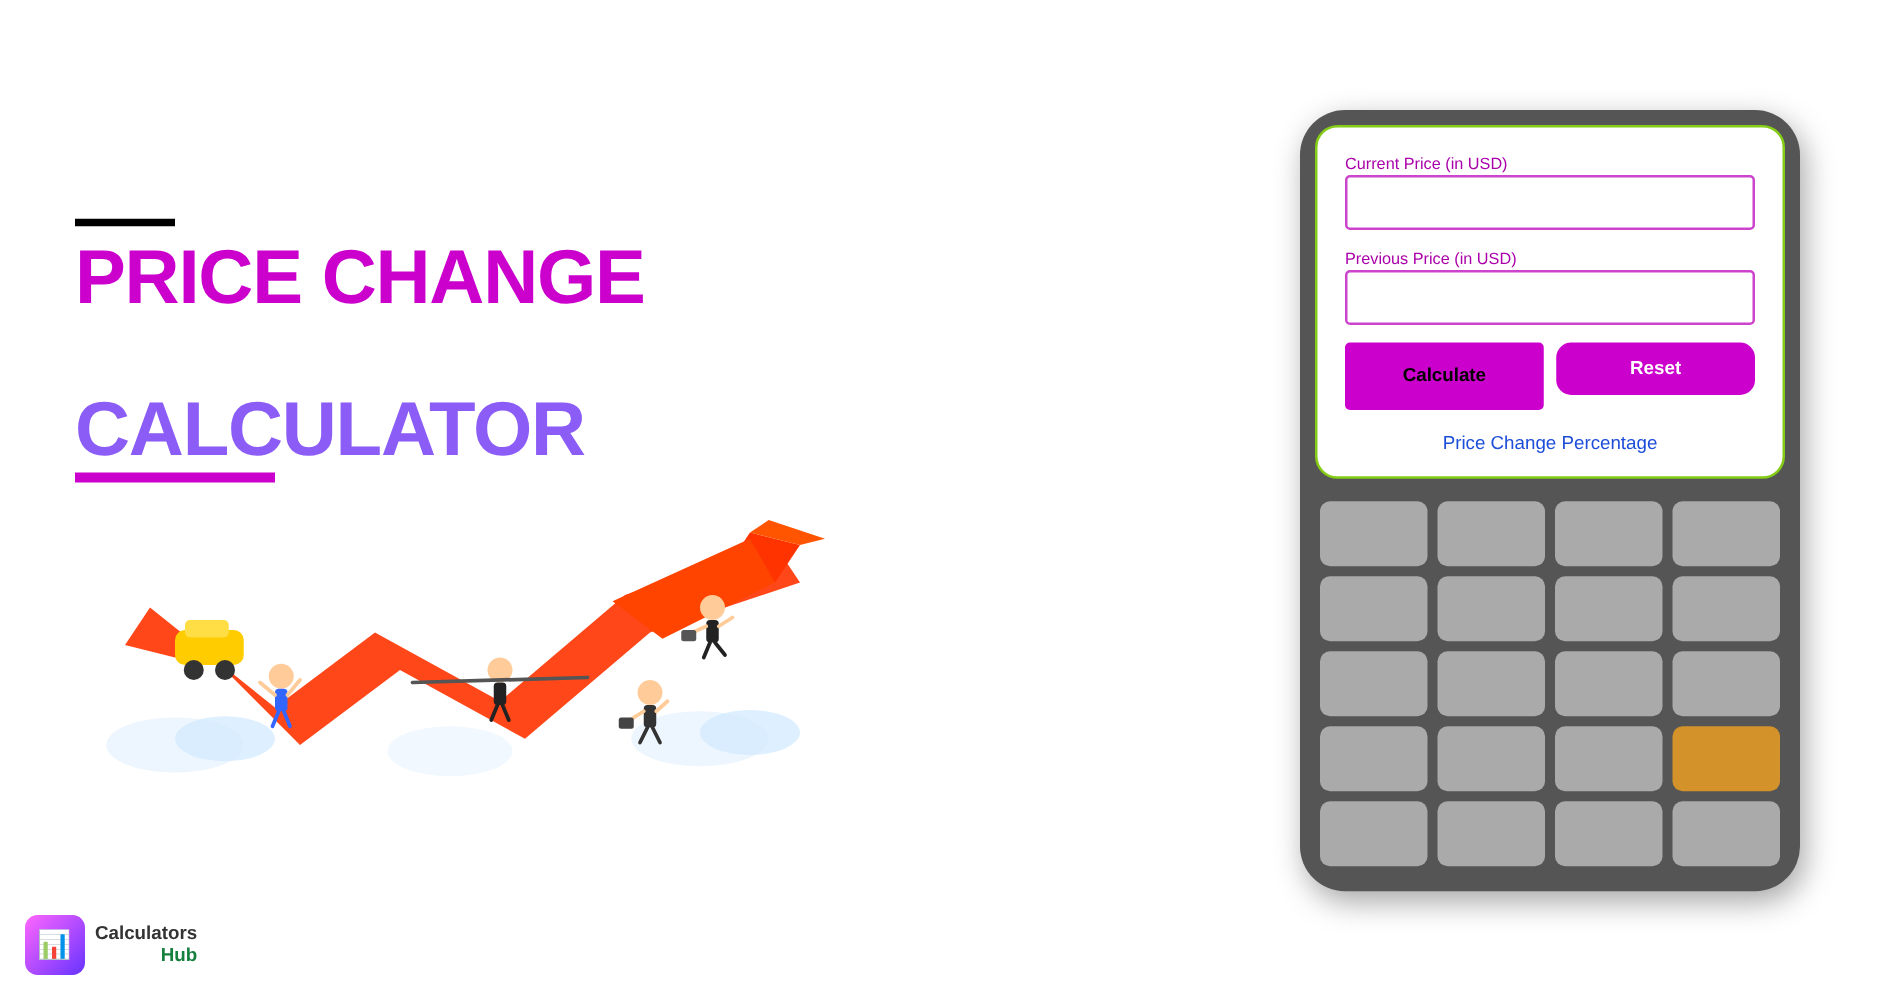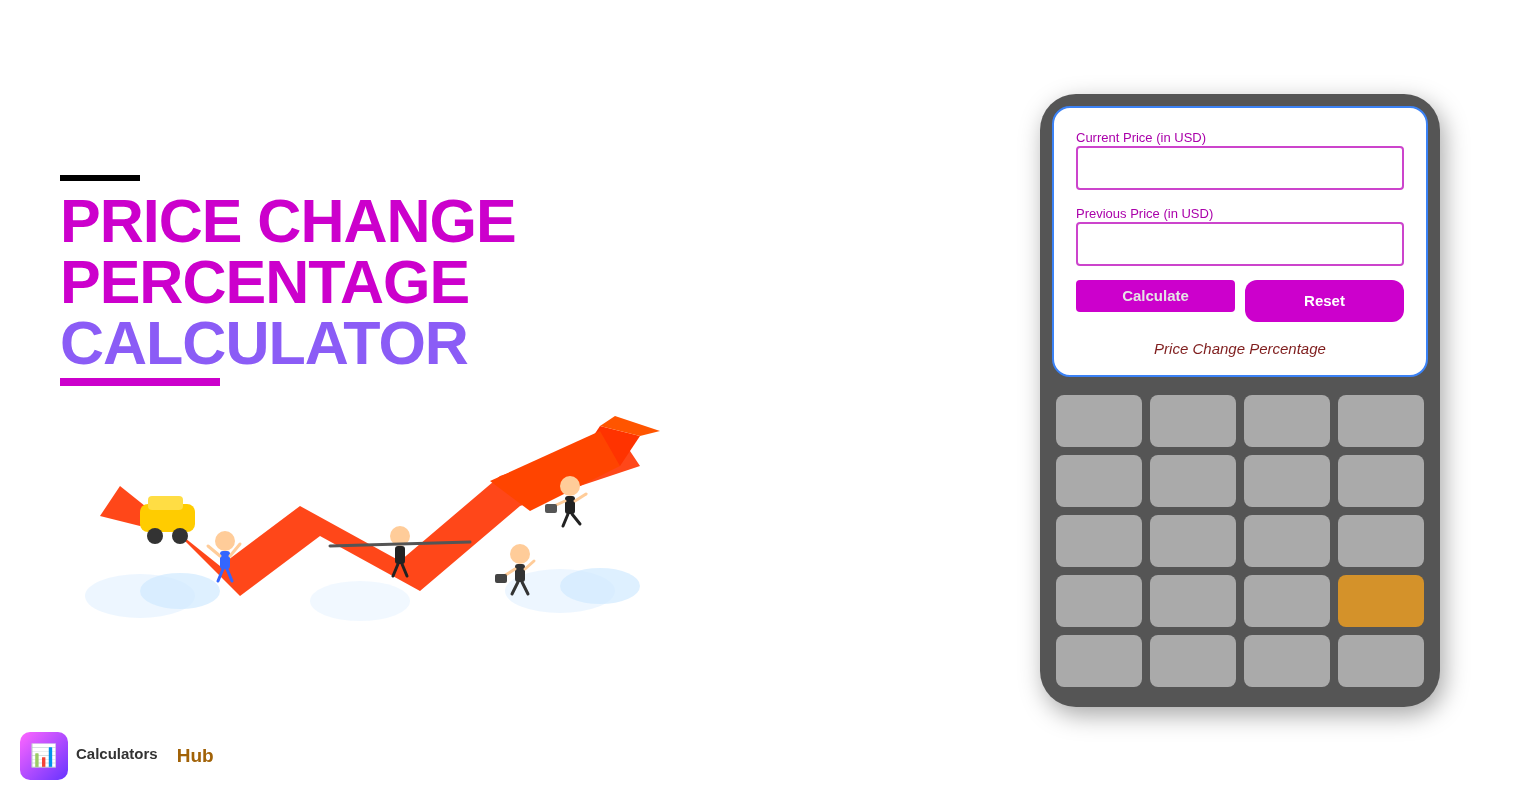--- a/index.html
+++ b/index.html
@@ -79,21 +79,21 @@
       padding: 12px;
       box-shadow: 4px 8px 24px rgba(0,0,0,0.35);
     }
 
     
     .calc-screen {
       background: #ffffff;
       border-radius: 18px;
       padding: 20px 22px 16px 22px;
       margin-bottom: 14px;
-      border: 2px solid #3b82f6;
+      border: 2px solid #84cc16;
     }
 
     .field-label {
       font-size: 13px;
       color: #aa00aa;
       margin-bottom: 6px;
       font-weight: 500;
     }
 
     .calc-input {
@@ -109,23 +109,23 @@
     }
 
     .button-row {
       display: flex;
       gap: 10px;
       margin-bottom: 14px;
     }
 
     .btn-calculate {
       flex: 1;
-      height: 32px;
+      height: 54px;
       background: #cc00cc;
-      color: #e5e5e5;
+      color: #000000;
       border: none;
       border-radius: 4px;
       font-size: 15px;
       font-weight: bold;
       cursor: pointer;
     }
 
     .btn-reset {
       flex: 1;
       height: 42px;
@@ -133,25 +133,24 @@
       color: white;
       border: none;
       border-radius: 12px;
       font-size: 15px;
       font-weight: bold;
       cursor: pointer;
     }
 
     .result-label {
       text-align: center;
-      color: #7f1d1d;
+      color: #1d4ed8;
       font-size: 15px;
       font-weight: 500;
       padding: 4px 0 2px;
-      font-style: italic;
     }
 
     
     .keypad {
       display: grid;
       grid-template-columns: repeat(4, 1fr);
       gap: 8px;
       padding: 4px 4px 8px 4px;
     }
 
@@ -184,47 +183,47 @@
       background: linear-gradient(135deg, #ff66ff, #6633ff);
       border-radius: 10px;
       display: flex;
       align-items: center;
       justify-content: center;
       font-size: 22px;
     }
 
     .brand-text {
       display: flex;
-      flex-direction: row;
+      flex-direction: column;
       line-height: 1.2;
       text-align: right;
     }
 
     .brand-name-1 {
       font-size: 15px;
       font-weight: 700;
       color: #333;
     }
 
     .brand-name-2 {
-      font-size: 19px;
+      font-size: 15px;
       font-weight: 700;
-      color: #a16207;
+      color: #15803d;
       margin-left: 19px;
     }
   </style>
 </head>
 <body>
 
 <div class="left-section">
   <div class="title-bar"></div>
 
   <h1 class="main-title">
     <span>PRICE CHANGE</span><br>
-    <span>PERCENTAGE</span><br>
+    <br>
     <span class="calculator-line">CALCULATOR</span>
   </h1>
 
   <div class="purple-underline"></div>
 
   <div class="illustration">
     <svg class="chart-svg" viewBox="0 0 620 220" xmlns="http://www.w3.org/2000/svg">
 
       <ellipse cx="80" cy="190" rx="55" ry="22" fill="#e8f4ff" opacity="0.8"></ellipse>
       <ellipse cx="120" cy="185" rx="40" ry="18" fill="#d0eaff" opacity="0.7"></ellipse>

